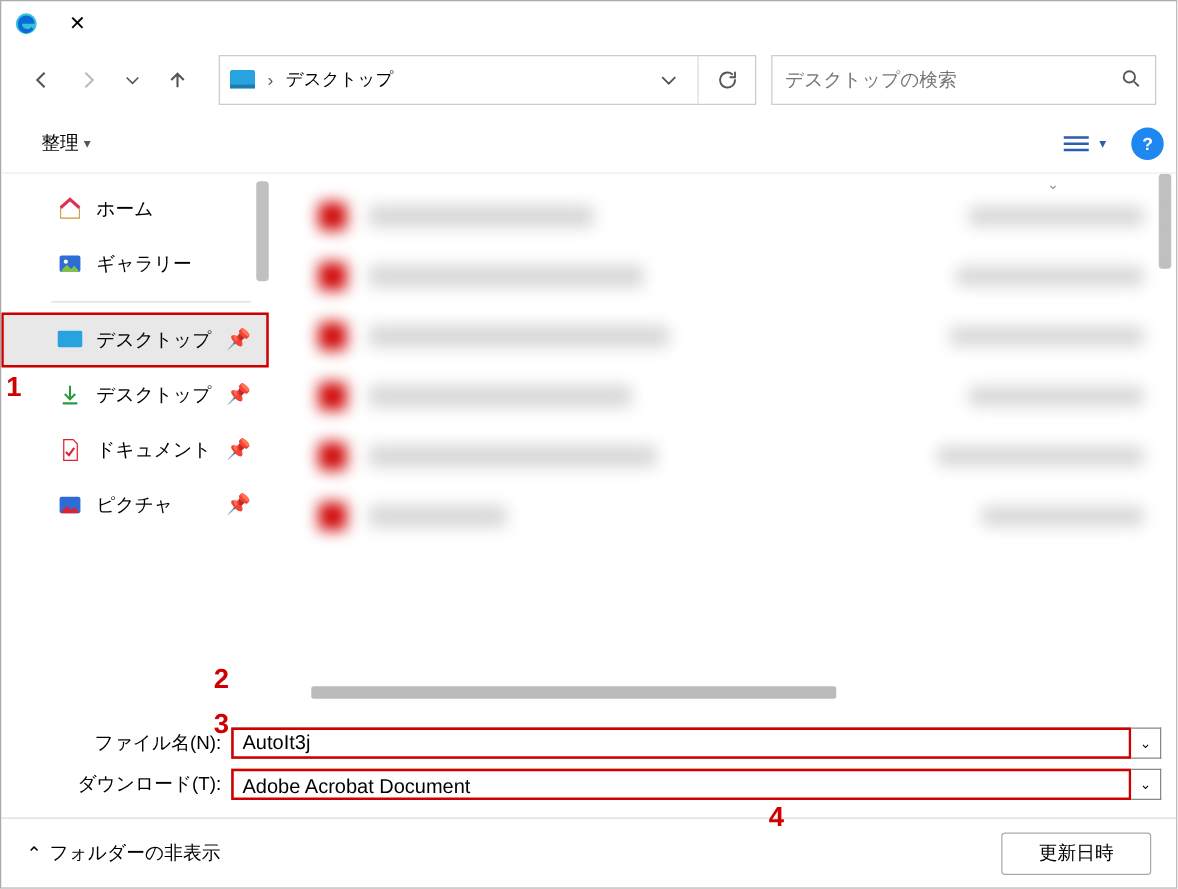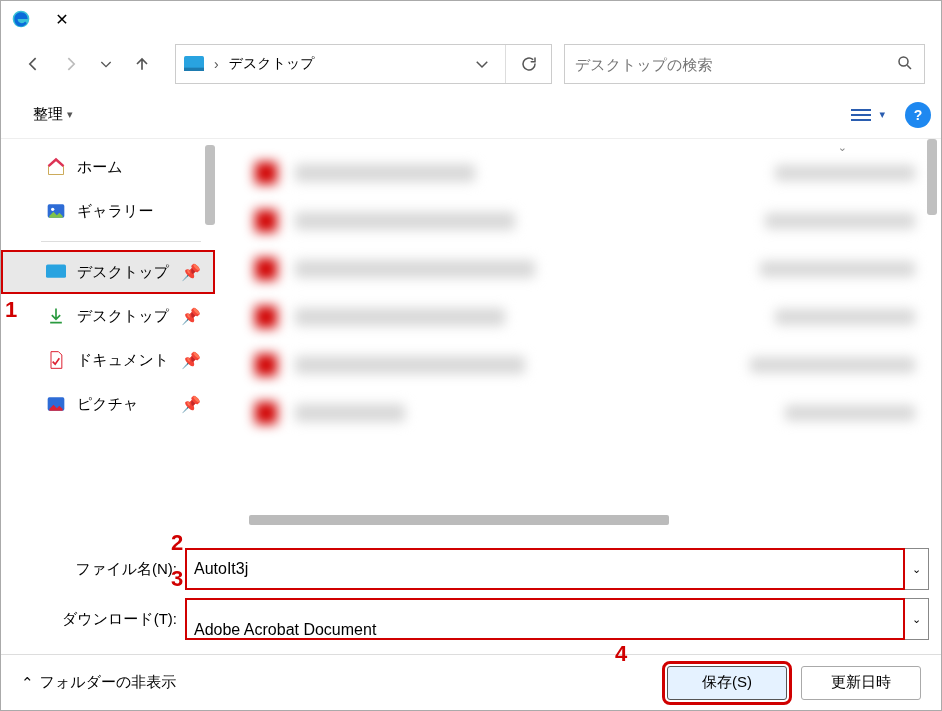--- a/index.html
+++ b/index.html
@@ -12,21 +12,21 @@
 
     .navbar { height: 54px; display: flex; align-items: center; padding: 0 16px; gap: 2px; }
     .nav-btn { width: 34px; height: 34px; display: flex; align-items: center; justify-content: center; cursor: pointer; color: #555; }
     .nav-btn.disabled { color: #bbb; cursor: default; }
     .pathbox { flex: 1; border: 1px solid #ccc; height: 40px; display: flex; align-items: center; margin: 0 10px 0 14px; }
     .path-left { flex: 1; display: flex; align-items: center; padding: 0 8px; gap: 6px; }
     .folder-blue { width: 20px; height: 16px; display: inline-block; }
     .path-sep { color: #555; padding: 0 4px; }
     .path-ddbtn { width: 46px; height: 38px; display: flex; align-items: center; justify-content: center; border-left: 0; color: #555; }
     .refresh-btn { width: 46px; height: 38px; display: flex; align-items: center; justify-content: center; border-left: 1px solid #ddd; color: #555; }
-    .searchbox { width: 361px; border: 1px solid #ccc; height: 40px; display: flex; align-items: center; padding: 0 10px; }
+    .searchbox { width: 308px; border: 1px solid #ccc; height: 40px; display: flex; align-items: center; padding: 0 10px; }
     .searchbox input { border: none; outline: none; flex: 1; font-size: 15px; color: #888; background: transparent; }
     .search-icon { color: #555; }
 
     .toolbar { height: 48px; display: flex; align-items: center; padding: 0 10px 0 24px; border-bottom: 1px solid #eee; }
     .toolbtn { padding: 6px 8px; font-size: 15px; display: inline-flex; align-items: center; gap: 4px; cursor: pointer; }
     .toolbtn .tri { color: #555; font-size: 11px; }
     .toolbar .sp { flex: 1; }
     .view-btn { display: inline-flex; align-items: center; gap: 8px; padding: 6px 10px; color: #2a5db0; cursor: pointer; }
     .hamburger { display: inline-flex; flex-direction: column; gap: 3px; }
     .hamburger span { display: block; width: 20px; height: 2px; background: #2a5db0; }
@@ -55,21 +55,21 @@
     .row .rname { width: 320px; background: #d8d8d8; height: 18px; border-radius: 3px; }
     .row .rdate { width: 160px; background: #d8d8d8; height: 16px; border-radius: 3px; margin-left: auto; }
     .hscroll { height: 16px; display: flex; align-items: center; padding: 0 34px; }
     .hscroll .thumb { width: 420px; height: 10px; background: #bbb; border-radius: 2px; }
 
     .formarea { border-top: 0; padding: 20px 12px 6px 12px; }
     .formrow { display: flex; align-items: center; margin-bottom: 8px; }
     .formlabel { width: 172px; text-align: right; padding-right: 8px; font-size: 15px; white-space: nowrap; }
     .formfield { flex: 1; display: flex; }
     .formfield input, .formfield .combo {
-       flex: 1; height: 42px; border: 1px solid #888; outline: 2px solid #d00000; outline-offset: -2px; padding: 0 8px; font-size: 16px;
+       flex: 1; height: 25px; border: 1px solid #888; outline: 2px solid #d00000; outline-offset: -2px; padding: 0 8px; font-size: 16px;
     }
     .formfield .dd { width: 24px; border: 1px solid #888; border-left: 0; display: flex; align-items: center; justify-content: center; font-size: 11px; cursor: pointer; background: #fff; }
     .formfield .combo { display: flex; align-items: flex-end; }
     .formfield .wrap { display: flex; flex: 1; }
 
     .footer { height: 56px; display: flex; align-items: center; padding: 0 20px; border-top: 1px solid #ddd; }
     .hidebtn { display: flex; align-items: center; gap: 6px; font-size: 15px; cursor: pointer; }
     .footer .sp { flex: 1; }
     .btn { min-width: 120px; height: 34px; border: 1px solid #aaa; background: #fff; display: inline-flex; align-items: center; justify-content: center; font-size: 15px; cursor: pointer; margin-left: 14px; border-radius: 3px; }
     .btn.primary { border: 1px solid #555; background: #e5f2ff; outline: 3px solid #d00000; outline-offset: 2px; }
@@ -304,17 +304,16 @@
         </div>
     </div>
   </div>
 
   <div class="footer">
     <div class="hidebtn">
       <span>⌃</span>
       <span>フォルダーの非表示</span>
     </div>
     <div class="sp"></div>
-    <div class="btn primary">保存(S)</div>
     <div class="btn">更新日時</div>
   </div>
 
 </div>
 
 </body></html>

